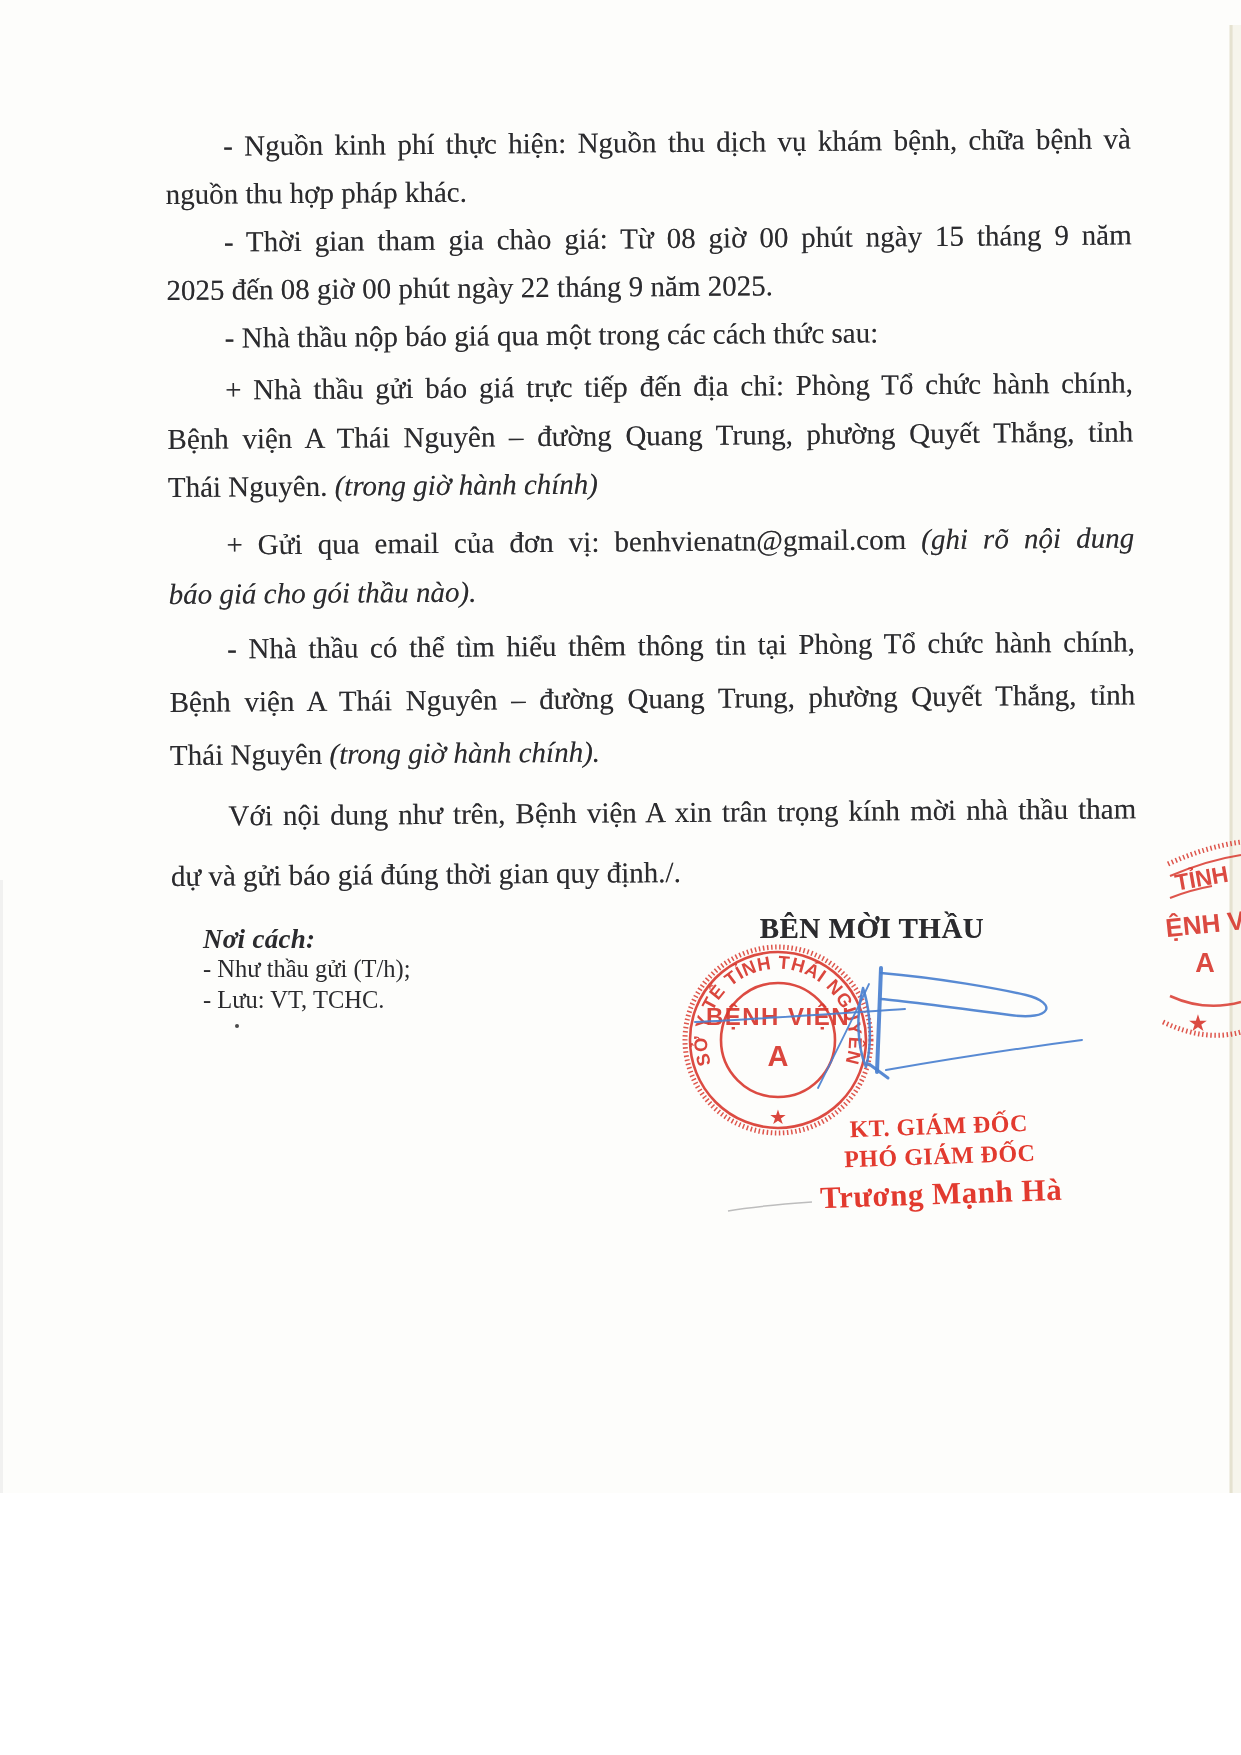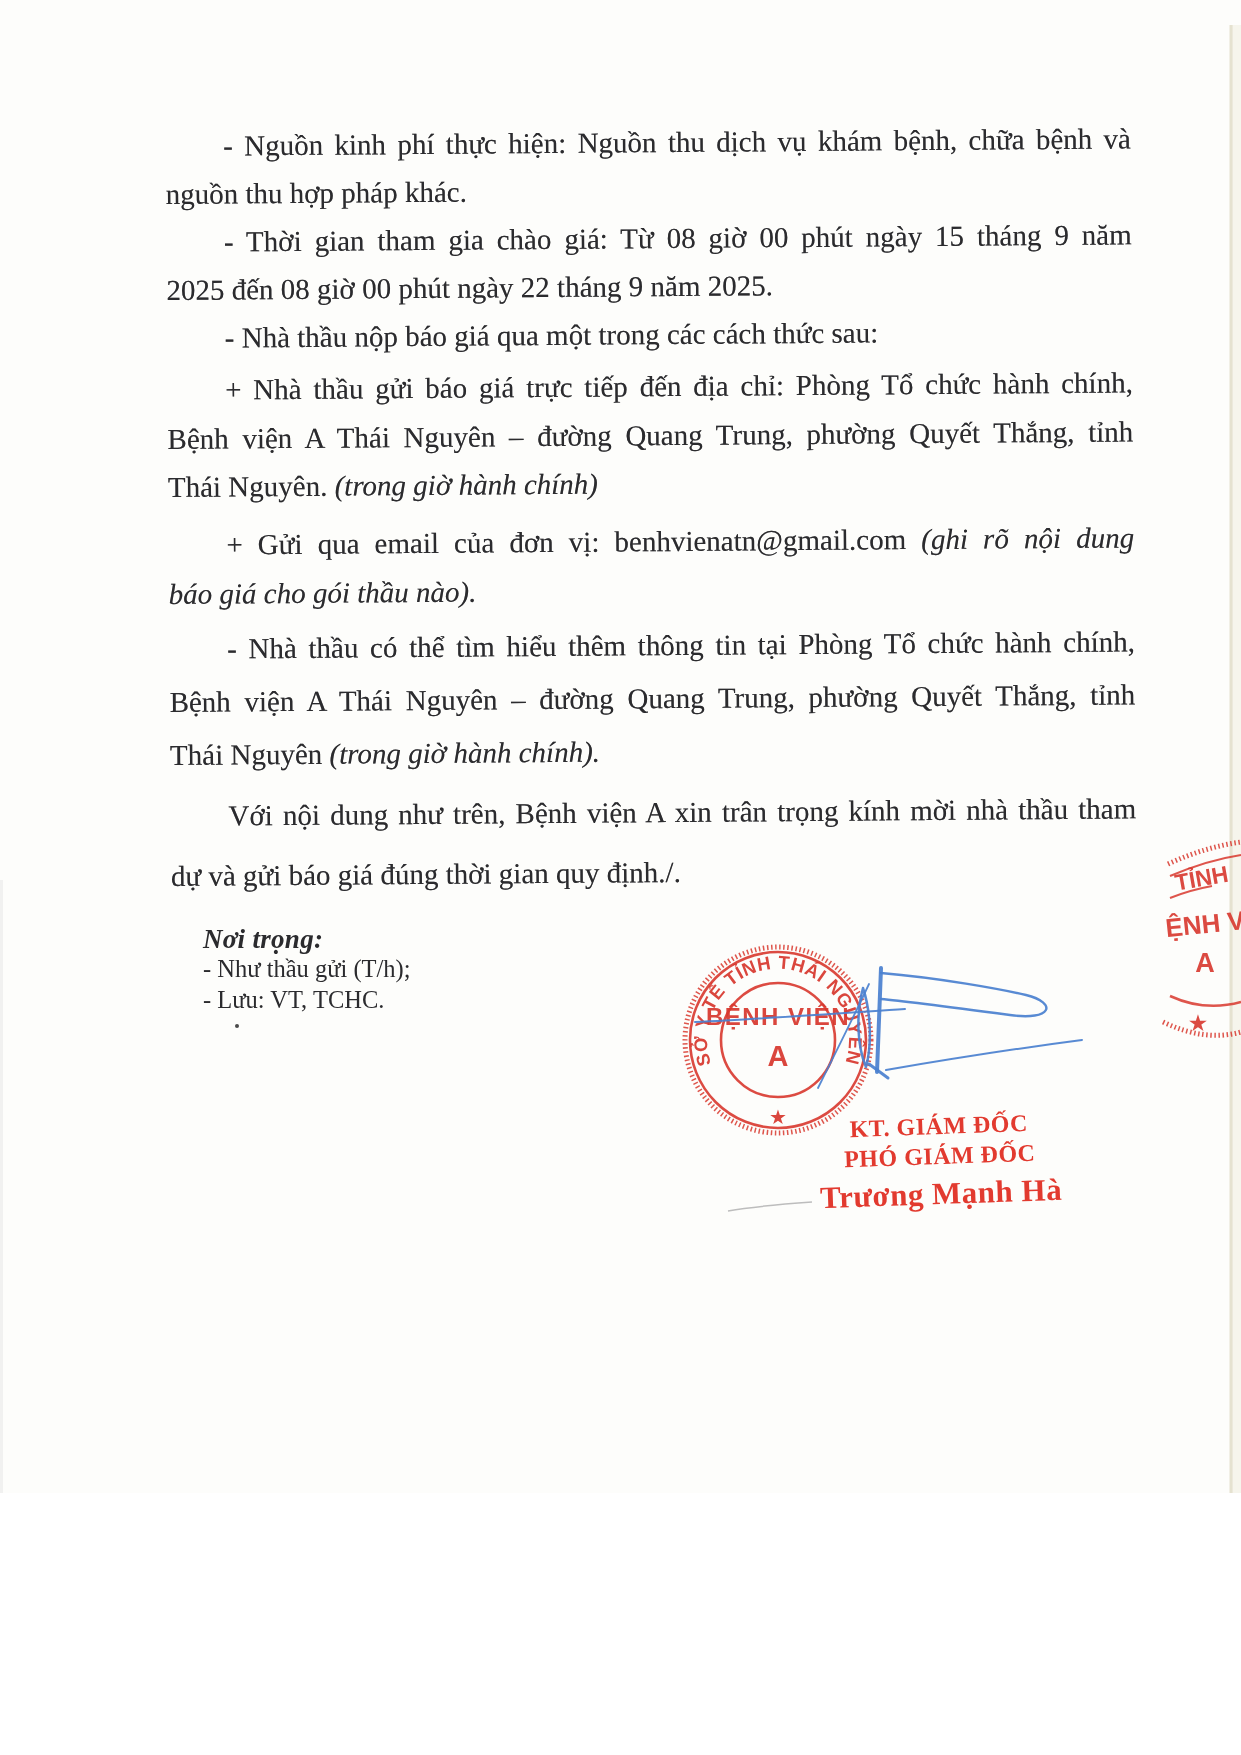--- a/index.html
+++ b/index.html
@@ -80,23 +80,24 @@
       <div class="bline" style="top: 469px;"><span>Thái Nguyên. </span><span class="it">(trong giờ hành chính)</span></div>
       <div class="bline indent" style="top: 527px; word-spacing: 7.8374px;"><span>+ Gửi qua email của đơn vị: benhvienatn@gmail.com </span><span class="it">(ghi rõ nội dung</span></div>
       <div class="bline" style="top: 576px;"><span class="it">báo giá cho gói thầu nào).</span></div>
       <div class="bline indent" style="top: 631px; word-spacing: 4.41413px;"><span>- Nhà thầu có thể tìm hiểu thêm thông tin tại Phòng Tổ chức hành chính,</span></div>
       <div class="bline" style="top: 684px; word-spacing: 6.38497px;"><span>Bệnh viện A Thái Nguyên – đường Quang Trung, phường Quyết Thắng, tỉnh</span></div>
       <div class="bline" style="top: 737px;"><span>Thái Nguyên </span><span class="it">(trong giờ hành chính).</span></div>
       <div class="bline indent" style="top: 798px; word-spacing: 2.8673px;"><span>Với nội dung như trên, Bệnh viện A xin trân trọng kính mời nhà thầu tham</span></div>
       <div class="bline" style="top: 858px;"><span>dự và gửi báo giá đúng thời gian quy định./.</span></div>
     </div>
 
+  <div class="heading">BÊN MỜI THẦU</div>
 
   <div>
-    <div class="rec-label">Nơi trọng:</div>
+    <div class="rec-label">Nơi cách:</div>
     <div class="rec-items">
         <div>- Như thầu gửi (T/h);</div>
         <div>- Lưu: VT, TCHC.</div>
       </div>
   </div>
 
   <div class="red-block">
     <div class="red-t1">KT. GIÁM ĐỐC</div>
     <div class="red-t2">PHÓ GIÁM ĐỐC</div>
     <div class="red-name">Trương Mạnh Hà</div>

